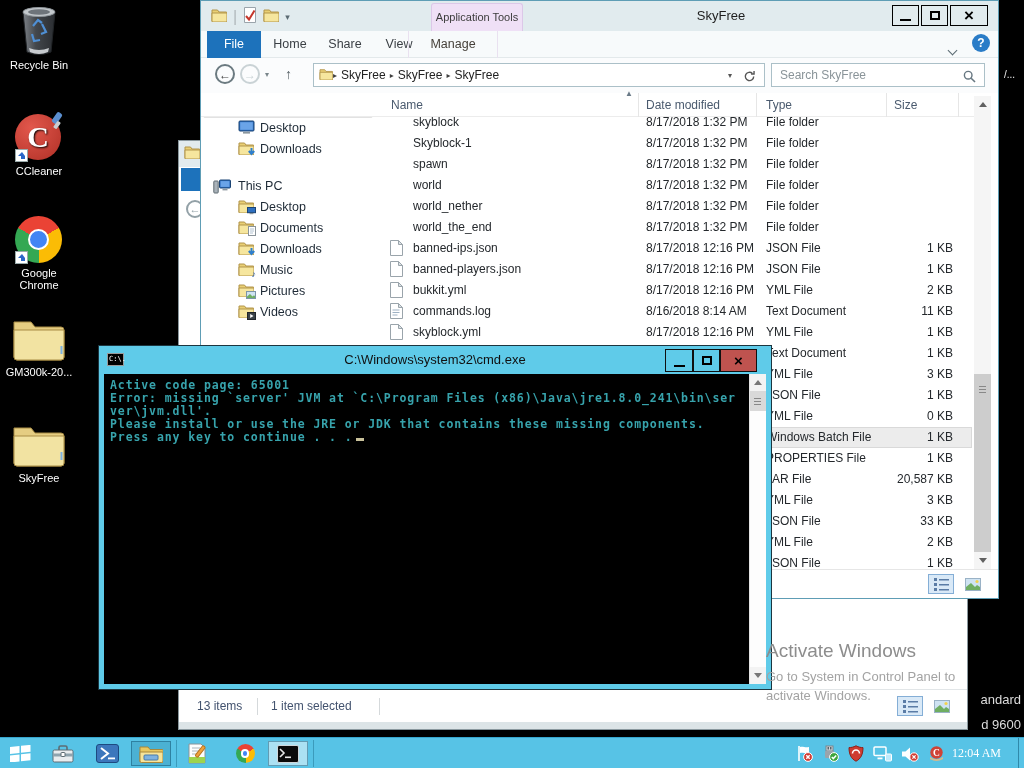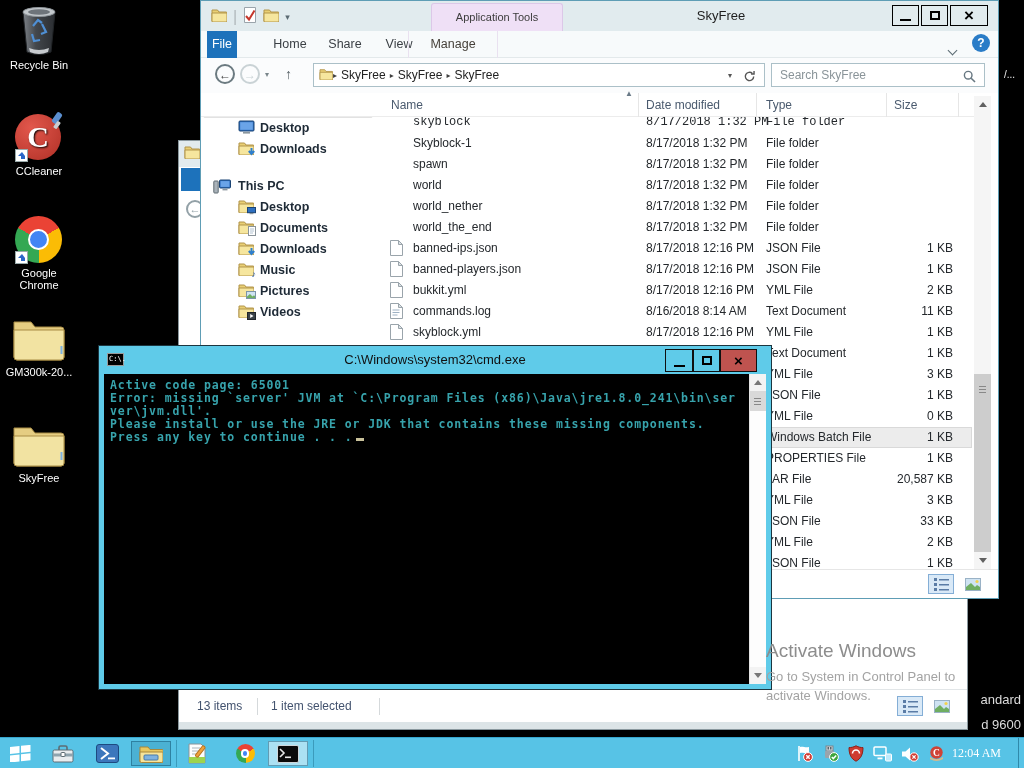--- a/index.html
+++ b/index.html
@@ -31,21 +31,21 @@
   #win2 .w2-filetab{position:absolute;left:2px;top:27px;width:20px;height:23px;background:#1d72bb;}
   #win2 .w2-back{position:absolute;left:7px;top:59px;width:18px;height:18px;border:2px solid #93a1a7;border-radius:50%;
                  color:#93a1a7;font-size:11px;line-height:14px;text-align:center;}
   #win2 .w2-status{position:absolute;left:0;right:0;bottom:0;height:40px;background:#fff;border-top:1px solid #e2e6e8;}
   #win2 .w2-bottomstrip{position:absolute;left:0;right:0;bottom:0;height:7px;background:#dce4e7;}
 
   
   #win1{left:200px;top:0;width:799px;height:599px;background:#fff;border:1px solid #5e9db5;z-index:2;overflow:hidden;}
   .titlebar{position:absolute;left:0;top:0;right:0;height:30px;background:#e1ebee;}
   .qat{position:absolute;left:10px;top:6px;display:flex;align-items:center;gap:6px;}
-  .apptools{position:absolute;left:230px;top:2px;width:132px;height:28px;background:#efe0f6;border:1px solid #dcc8e8;border-bottom:none;
+  .apptools{position:absolute;left:230px;top:2px;width:92px;height:28px;background:#efe0f6;border:1px solid #dcc8e8;border-bottom:none;
             border-radius:3px 3px 0 0;font-size:11px;color:#3c3c3c;text-align:center;line-height:27px;}
   .wintitle{position:absolute;left:455px;top:7px;width:130px;text-align:center;font-size:13px;color:#1e1e1e;}
   .capbtn{position:absolute;top:4px;height:21px;border:1px solid #000;display:flex;align-items:center;justify-content:center;color:#000;}
   .g-min{width:11px;height:2px;background:#000;margin-top:9px;}
   .g-max{width:10px;height:9px;border:2px solid #000;}
   .g-x{font-size:17px;font-weight:bold;line-height:17px;}
 
   .tabrow{position:absolute;left:0;top:30px;right:0;height:27px;background:#f7fafb;border-bottom:1px solid #e3e9eb;}
   .rtab{position:absolute;top:0;height:27px;text-align:center;font-size:12.5px;color:#3a3f44;line-height:26px;}
   .rtab.file{background:#1d72bb;color:#fff;}
@@ -79,21 +79,21 @@
   .vscroll{position:absolute;right:7px;top:95px;width:17px;height:473px;background:#f5f5f5;}
   .sbtn{position:absolute;left:0;width:17px;height:17px;background:#f5f5f5;display:flex;align-items:center;justify-content:center;}
   .tri-up{width:0;height:0;border-left:4px solid transparent;border-right:4px solid transparent;border-bottom:5px solid #606060;}
   .tri-dn{width:0;height:0;border-left:4px solid transparent;border-right:4px solid transparent;border-top:5px solid #606060;}
   .thumb{position:absolute;left:0;width:17px;background:#cdcdcd;}
   .grip{position:absolute;left:5px;width:7px;height:1px;background:#888;}
 
   .bstrip{position:absolute;left:0;right:0;top:568px;height:30px;background:#fff;border-top:1px solid #e6e6e6;}
 
   
-  .navpane{position:absolute;left:0;top:96px;width:178px;bottom:31px;font-size:12.5px;color:#1e2a36;font-weight:bold;}
+  .navpane{position:absolute;left:0;top:96px;width:178px;bottom:31px;font-size:12.5px;color:#1e2a36;}
   .navrow{position:relative;height:21px;line-height:21px;white-space:nowrap;}
   .navrow .nicon{position:absolute;top:2px;}
   .navrow .nlabel{position:absolute;top:0;}
   .navrow.hl::before{content:"";position:absolute;left:2px;right:6px;top:0;bottom:0;background:#f1f1f1;border:1px solid #e2e2e2;border-radius:2px;}
   .navrow>*{position:relative;}
   .navgap{height:16px;}
 
   
   #cmd{left:98px;top:345px;width:674px;height:345px;background:#5fcbe9;border:1px solid #1c3640;z-index:3;}
   .cmd-title{position:absolute;left:0;top:0;right:0;height:27px;color:#101010;font-size:13px;text-align:center;line-height:27px;}
@@ -261,21 +261,21 @@
         </div>
       <div class="capbtn" style="left:720px;width:27px;">
           <span class="g-max"></span>
         </div>
       <div class="capbtn" style="left:749px;width:38px;">
           <span class="g-x">×</span>
         </div>
     </div>
 
     <div class="tabrow">
-      <span class="rtab file" style="left:6px;width:30px;">File</span>
+      <span class="rtab file" style="left:6px;width:54px;">File</span>
       <span class="rtab" style="left:60px;width:58px;">Home</span>
       <span class="rtab" style="left:118px;width:52px;">Share</span>
       <span class="rtab" style="left:170px;width:56px;">View</span>
       <span class="rtab manage" style="left:207px;width:90px;">Manage</span>
       <span class="abs" style="left:748px;top:9px;"><span class="chev"></span></span>
       <span class="helpbtn">?</span>
     </div>
 
     <div class="addrrow">
       <span class="navcircle" style="left:14px;border:2px solid #6b7a80;color:#444;">←</span>
@@ -414,21 +414,21 @@
       <span class="hlabel" style="left:445px;">Date modified</span>
       <span class="hlabel" style="left:565px;">Type</span>
       <span class="hlabel" style="left:693px;">Size</span>
       <span class="vline" style="left:437px;top:0;height:24px;"></span>
       <span class="vline" style="left:555px;top:0;height:24px;"></span>
       <span class="vline" style="left:685px;top:0;height:24px;"></span>
       <span class="vline" style="left:757px;top:0;height:24px;"></span>
     </div>
 
     <div class="list" id="filelist">
-        <div class="row" style="margin-top: -5px; font-family: Liberation Mono, monospace;">
+        <div class="row" style="margin-top: -5px;">
           <span class="cell c-icon"></span>
           <span class="cell c-name">skyblock</span>
           <span class="cell c-date">8/17/2018 1:32 PM</span>
           <span class="cell c-type">File folder</span>
           <span class="cell c-size"></span>
         </div>
         <div class="row">
           <span class="cell c-icon"></span>
           <span class="cell c-name">Skyblock-1</span>
           <span class="cell c-date">8/17/2018 1:32 PM</span>

